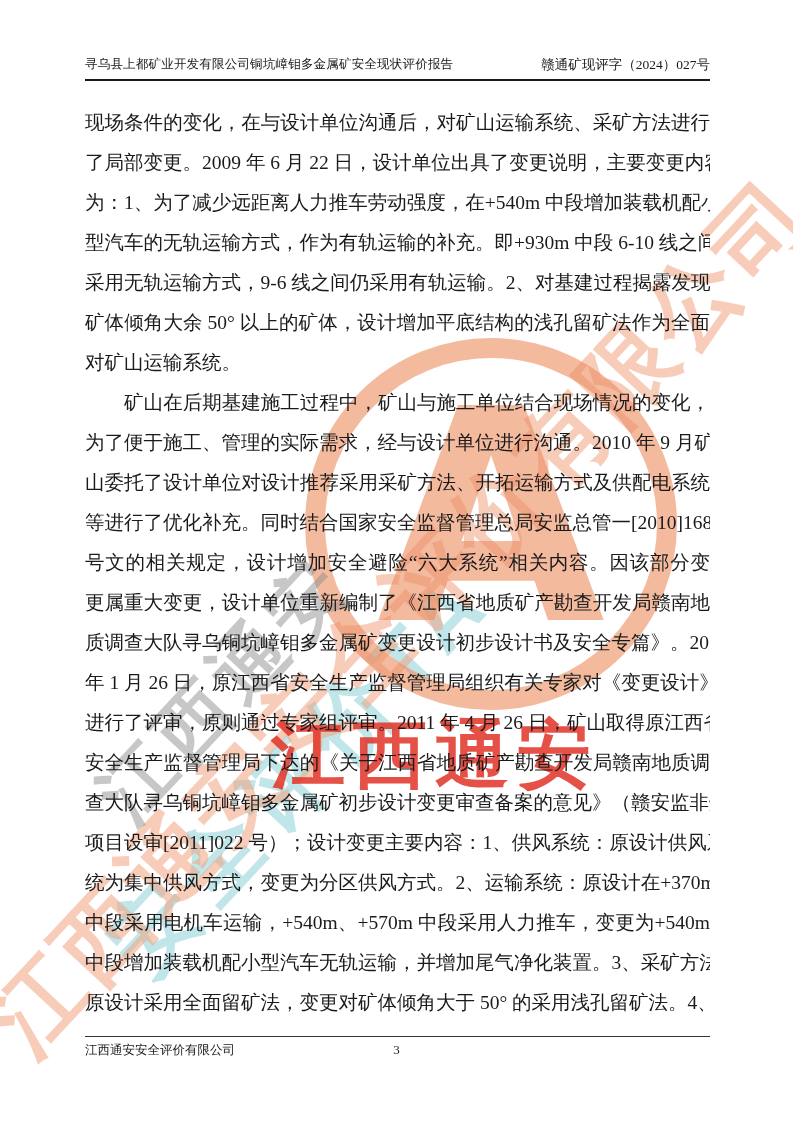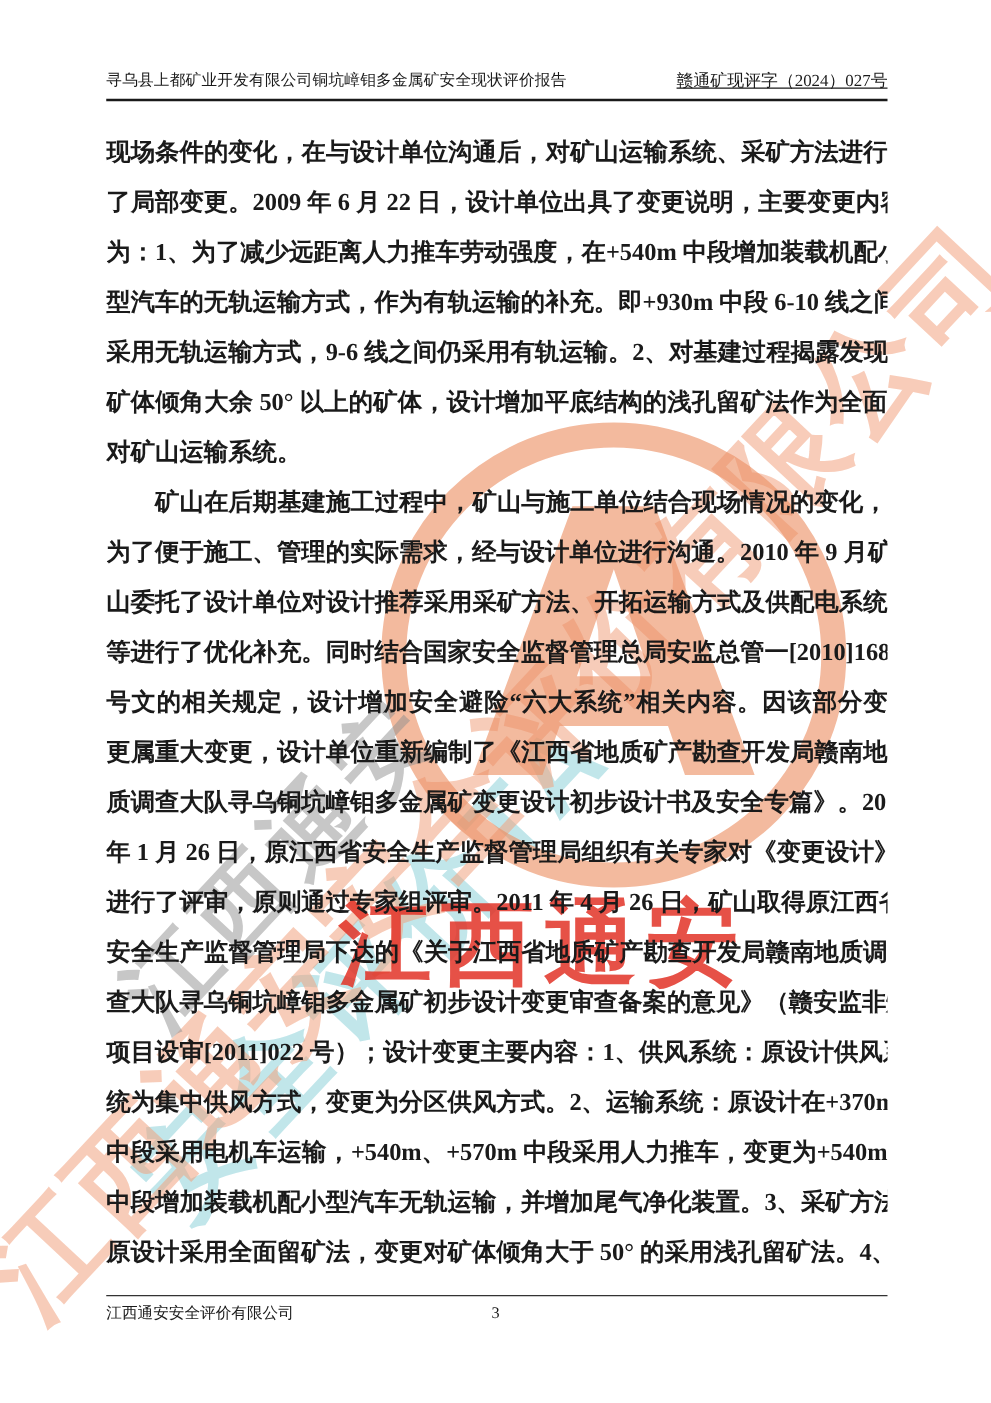--- a/index.html
+++ b/index.html
@@ -7,23 +7,23 @@
     position:relative;width:793px;height:1122px;background:#ffffff;overflow:hidden;
     font-family:"Liberation Serif","DejaVu Serif",serif;color:#1a1a1a;
   }
   
   .header{
     position:absolute;left:85px;top:56px;width:625px;z-index:10;
     display:flex;justify-content:space-between;align-items:flex-start;
     border-bottom:2px solid #1a1a1a;padding-bottom:5px;
   }
   .header-left{font-size:12.5px;letter-spacing:0.2px;}
-  .header-right{font-size:13.5px;white-space:nowrap;text-decoration:underline;}
+  .header-right{font-size:13.5px;white-space:nowrap;}
   
-  .body-text{position:absolute;left:85px;top:103px;width:625px;z-index:10;font-weight:bold;}
+  .body-text{position:absolute;left:85px;top:103px;width:625px;z-index:10;}
   .line{
     height:40px;line-height:40px;font-size:19.5px;
     text-align:justify;text-align-last:justify;
     overflow:hidden;white-space:nowrap;
   }
   .line.para-end{text-align-last:left;}
   
   .footer-rule{position:absolute;left:85px;top:1036px;width:625px;border-top:1.5px solid #333;z-index:10;}
   .footer-company{position:absolute;left:85px;top:1042px;font-size:12.5px;z-index:10;}
   .footer-page{position:absolute;left:0;top:1042px;width:793px;text-align:center;font-size:13px;z-index:10;}

